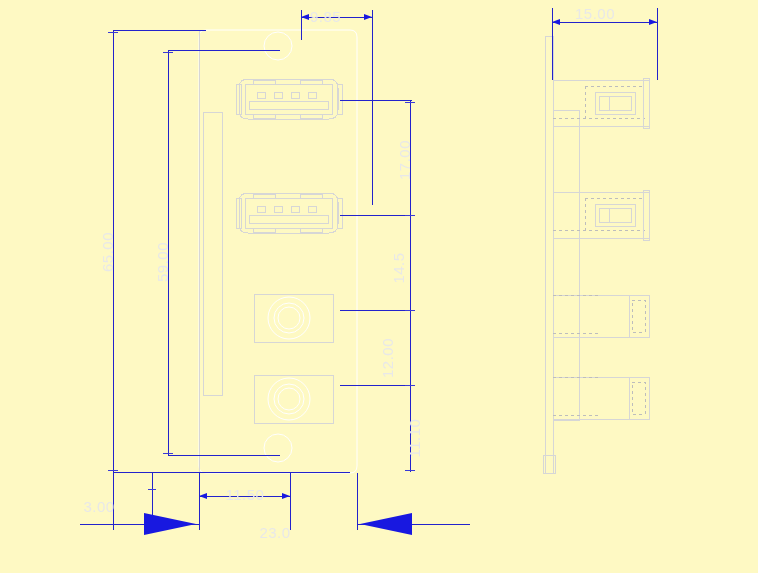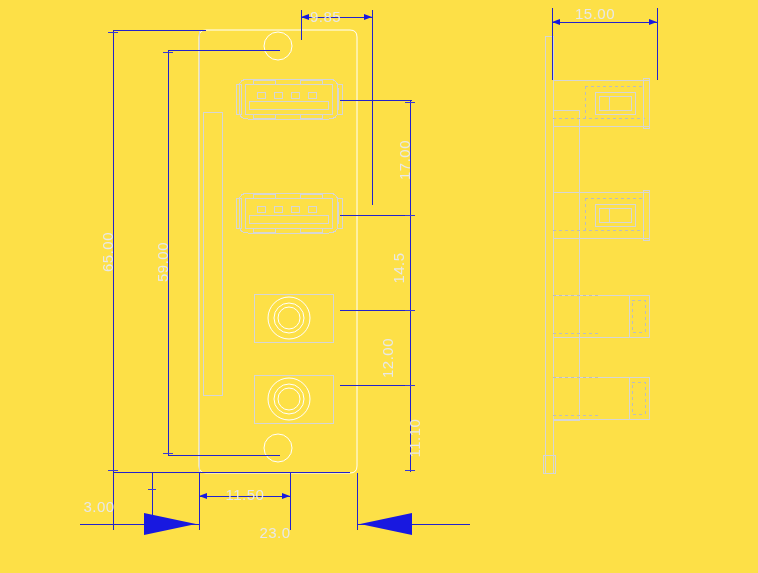--- a/index.html
+++ b/index.html
@@ -4,21 +4,21 @@
 <style>
   html, body {
     margin: 0;
     padding: 0;
     background: #000000;
   }
   #canvas-root {
     position: relative;
     width: 758px;
     height: 573px;
-    background: #fde047;
+    background: #fef9c3;
     overflow: hidden;
     font-family: "Liberation Sans", sans-serif;
   }
   svg.cad {
     position: absolute;
     left: 0;
     top: 0;
     width: 758px;
     height: 573px;
     display: block;

